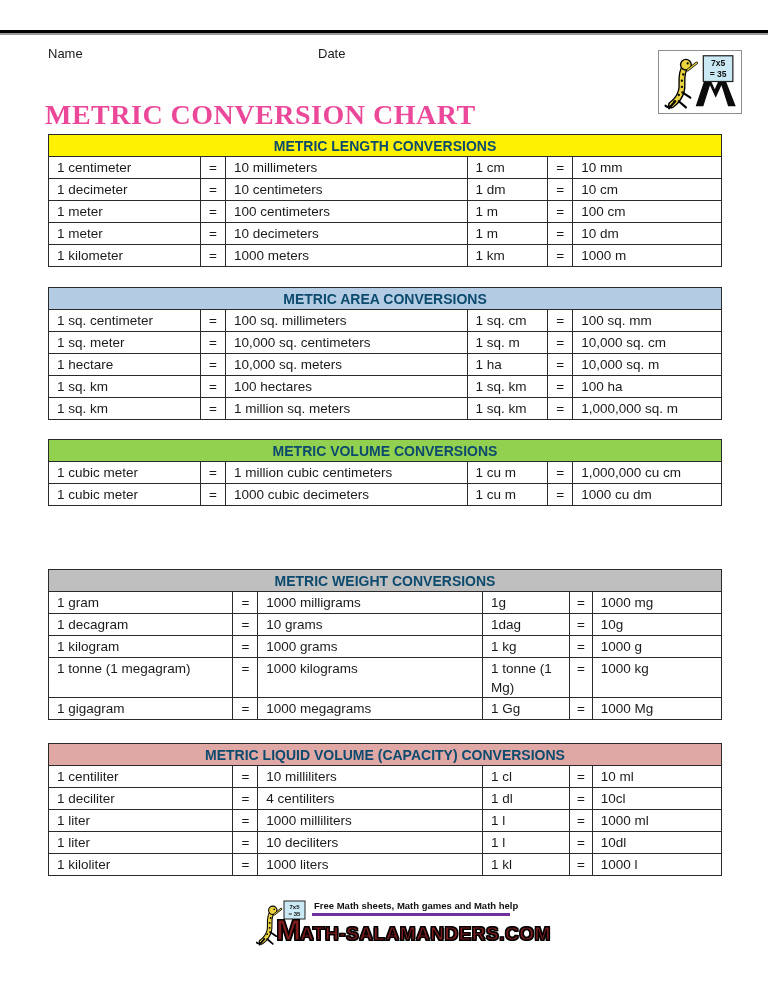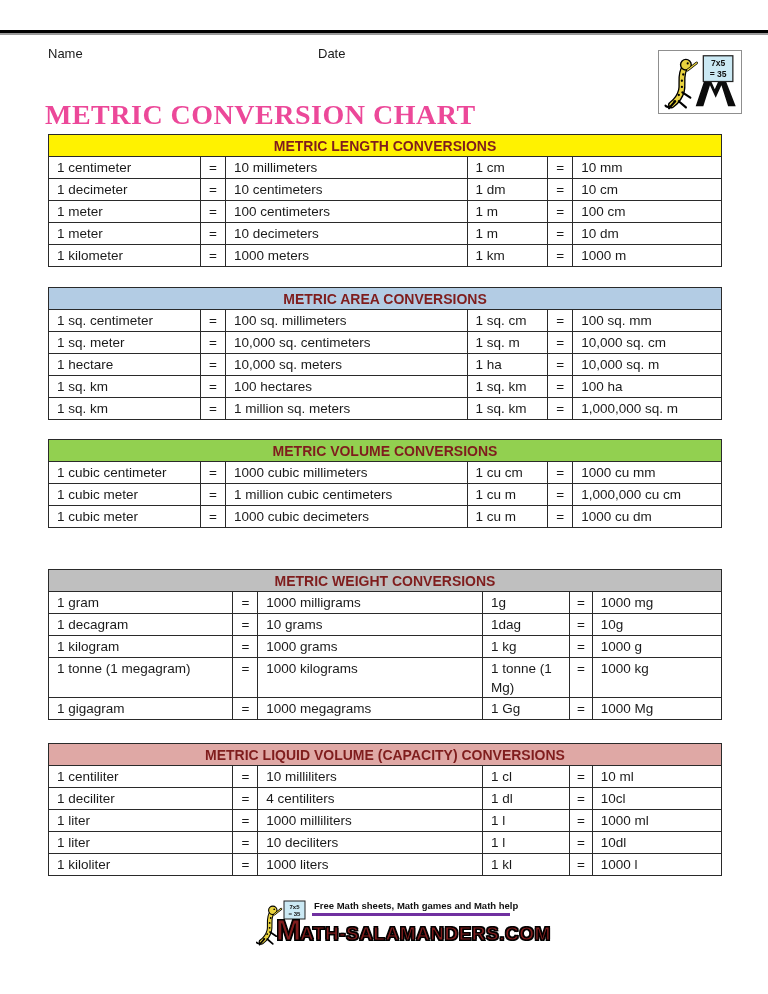--- a/index.html
+++ b/index.html
@@ -13,21 +13,21 @@
   .page-title{position:absolute;left:45px;top:80px;font-family:"Liberation Serif",serif;
               font-size:28px;letter-spacing:.5px;color:#365F91;}
   
   .logo-box{position:absolute;left:658px;top:50px;width:84px;height:64px;background:#fff;
             border:1.5px solid #8f8f8f;box-sizing:border-box;}
   
   table.conv-table{position:absolute;left:48px;width:674px;border-collapse:collapse;
                    table-layout:fixed;font-size:13.5px;}
   .conv-table th,.conv-table td{border:1px solid #2a2a2a;box-sizing:border-box;overflow:hidden;}
   .conv-table th{height:22px;font-size:14px;font-weight:bold;text-align:center;
-                 color:#7f1d1d;padding:0;}
+                 color:#0c4a6e;padding:0;}
   .conv-table td{height:22px;line-height:19px;padding:1px 8px 0 8px;vertical-align:top;
                  background:#fff;text-align:left;white-space:normal;}
   .conv-table td[data-name="equals-cell"]{text-align:center;padding:1px 2px 0 2px;}
   .grid-a col:nth-child(1){width:22.6%}.grid-a col:nth-child(2){width:3.7%}
   .grid-a col:nth-child(3){width:35.9%}.grid-a col:nth-child(4){width:12.0%}
   .grid-a col:nth-child(5){width:3.7%}.grid-a col:nth-child(6){width:22.1%}
   .grid-b col:nth-child(1){width:27.4%}.grid-b col:nth-child(2){width:3.7%}
   .grid-b col:nth-child(3){width:33.4%}.grid-b col:nth-child(4){width:12.9%}
   .grid-b col:nth-child(5){width:3.4%}.grid-b col:nth-child(6){width:19.2%}
   
@@ -212,28 +212,20 @@
         <col>
         <col>
       </colgroup>
     <thead>
         <tr>
           <th colspan="6" data-name="table-title" style="background: rgb(146, 208, 80);">METRIC VOLUME CONVERSIONS</th>
         </tr>
       </thead>
     <tbody>
         <tr data-name="table-row">
-          <td data-name="unit-cell">1 cubic centimeter</td>
-          <td data-name="equals-cell">=</td>
-          <td data-name="value-cell">1000 cubic millimeters</td>
-          <td data-name="abbr-cell">1 cu cm</td>
-          <td data-name="equals-cell">=</td>
-          <td data-name="abbr-value-cell">1000 cu mm</td>
-        </tr>
-        <tr data-name="table-row">
           <td data-name="unit-cell">1 cubic meter</td>
           <td data-name="equals-cell">=</td>
           <td data-name="value-cell">1 million cubic centimeters</td>
           <td data-name="abbr-cell">1 cu m</td>
           <td data-name="equals-cell">=</td>
           <td data-name="abbr-value-cell">1,000,000 cu cm</td>
         </tr>
         <tr data-name="table-row">
           <td data-name="unit-cell">1 cubic meter</td>
           <td data-name="equals-cell">=</td>

